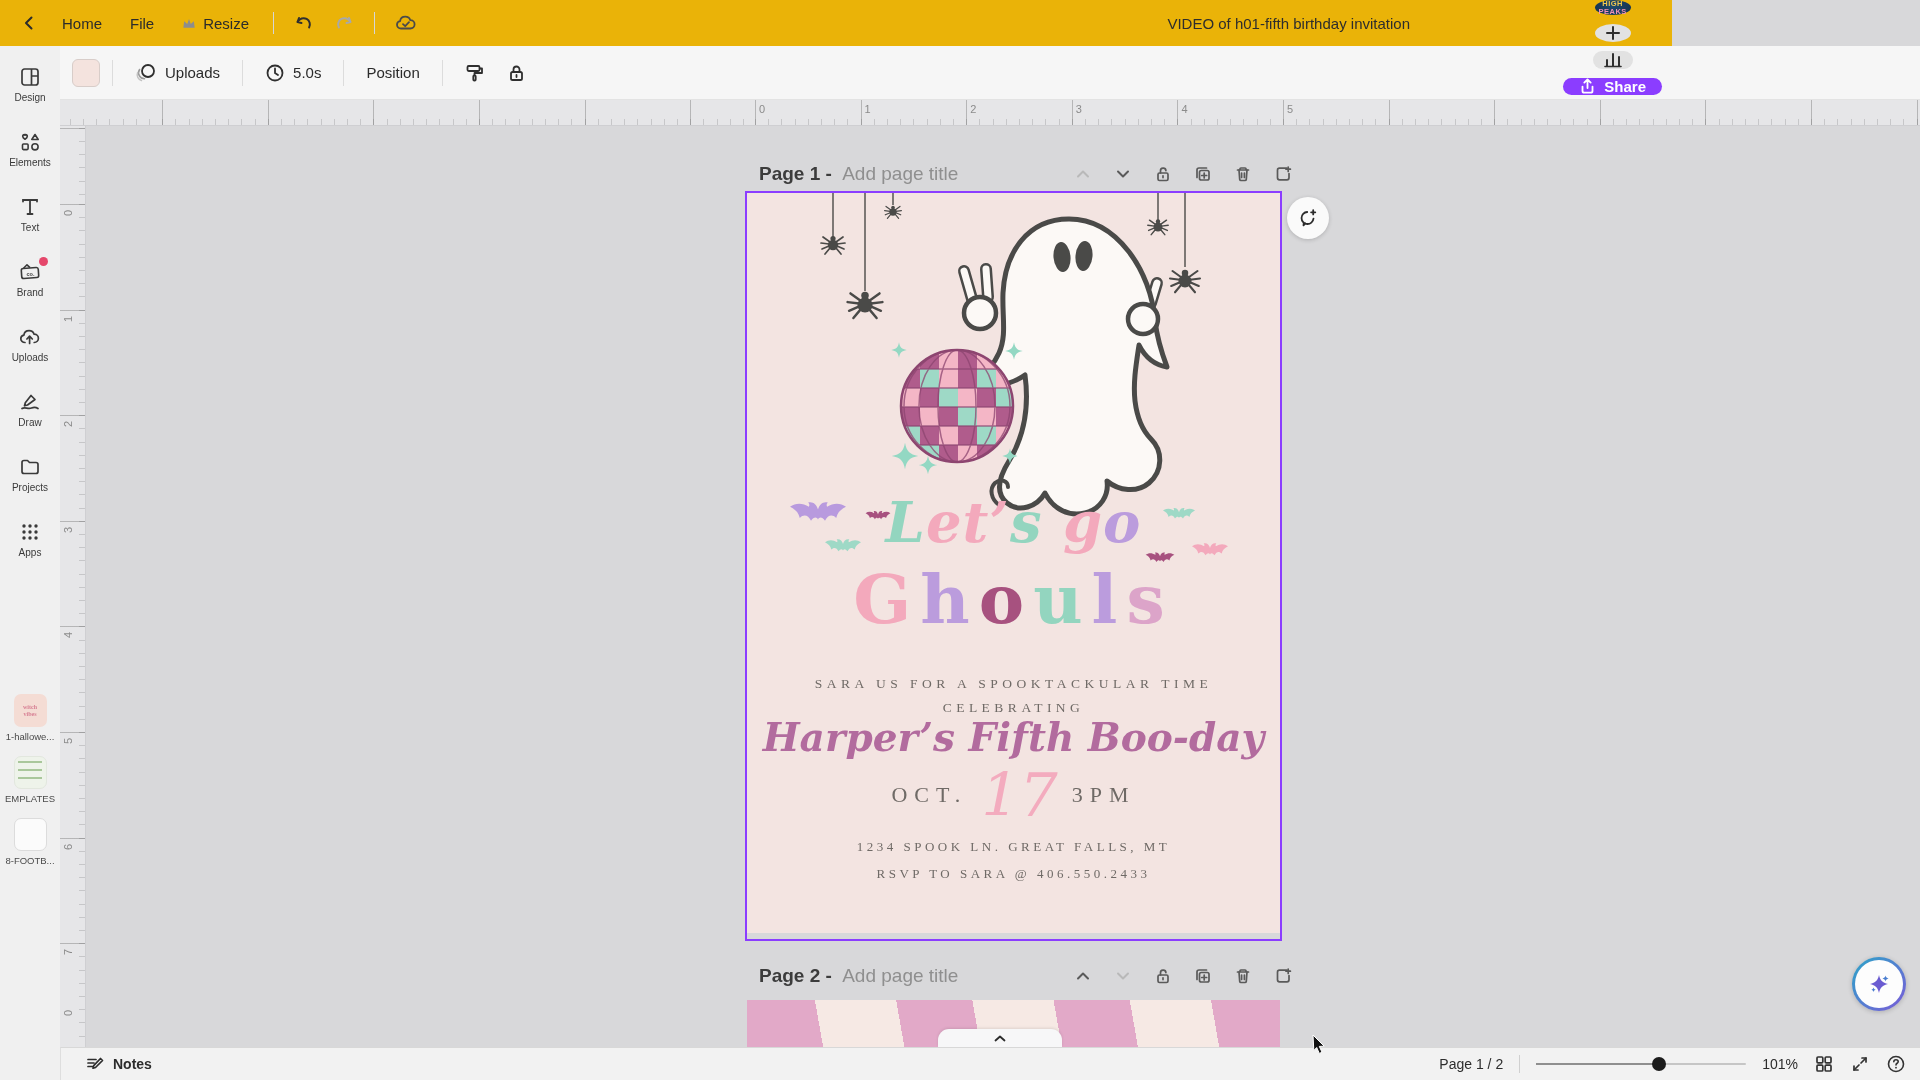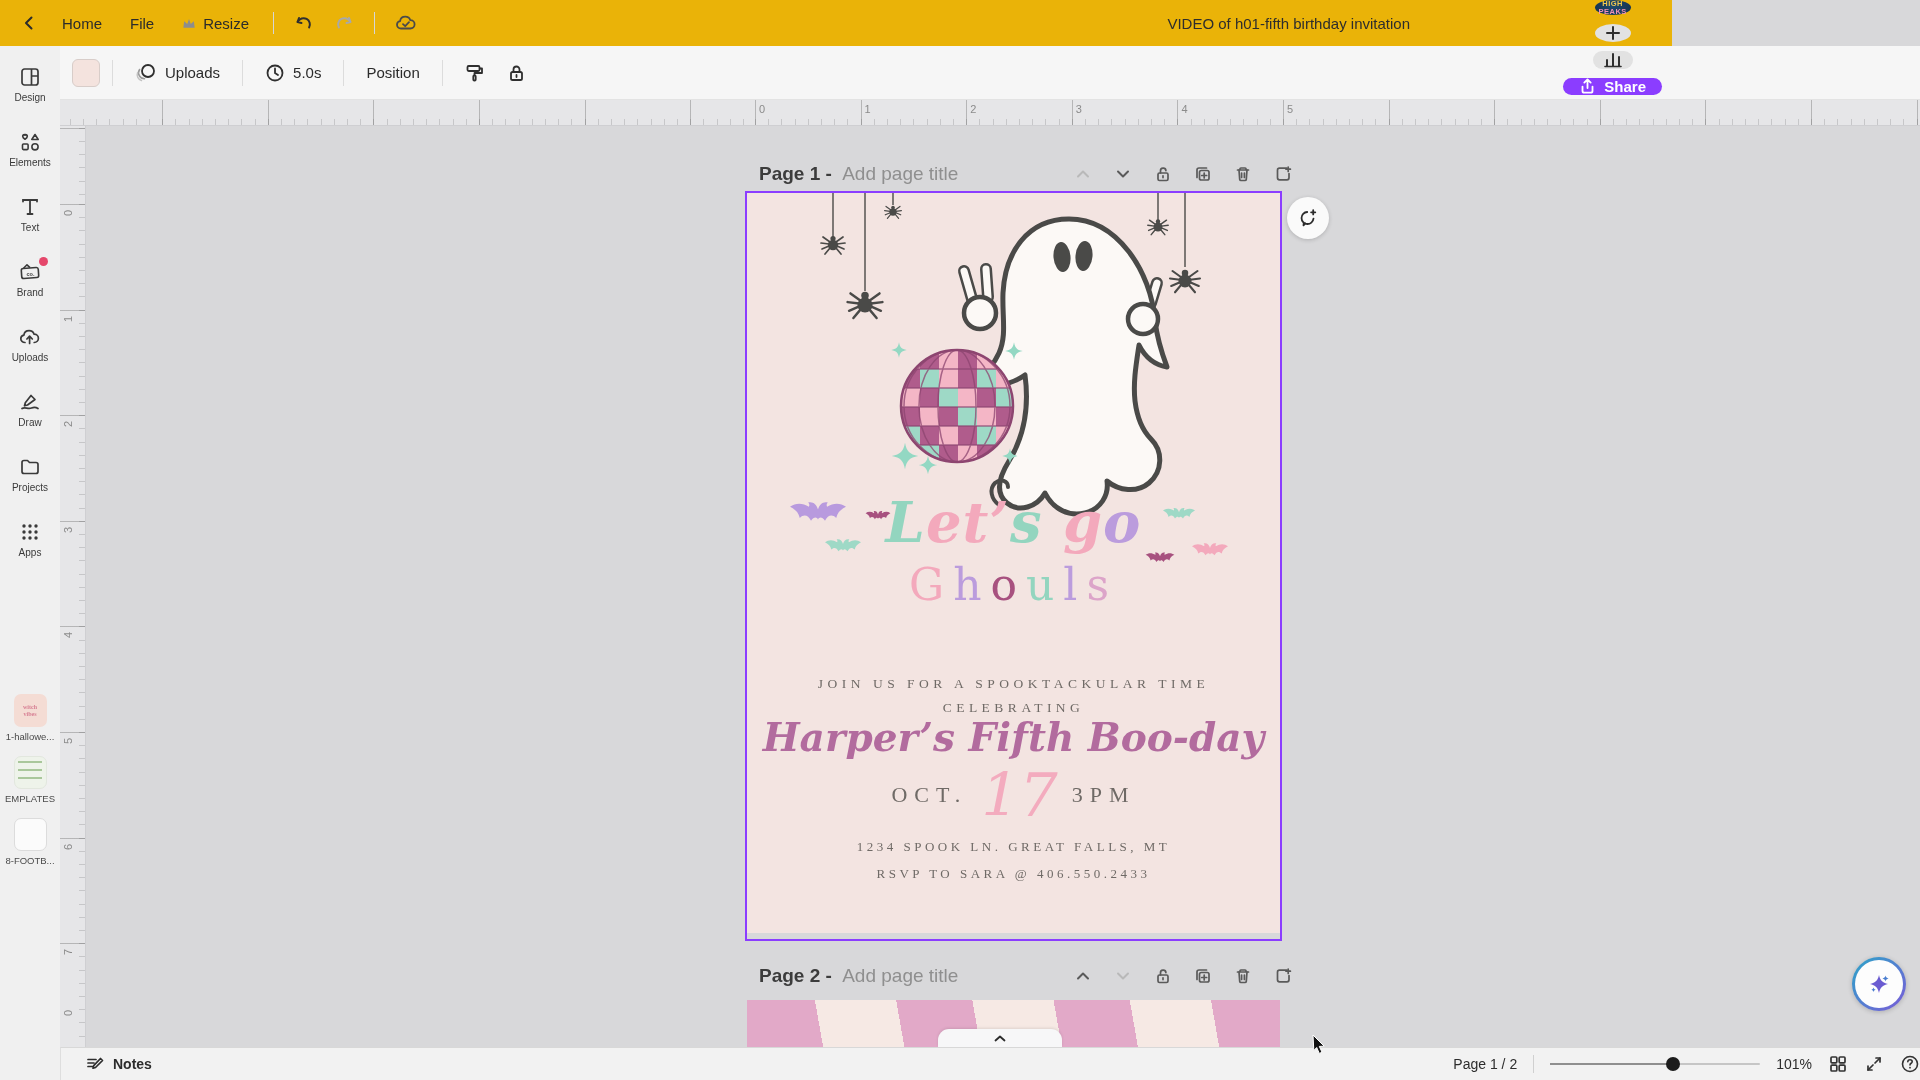--- a/index.html
+++ b/index.html
@@ -84,21 +84,21 @@
   .ph-ic.disabled { color:#b9b9b9; }
 
   
   .page1 { position:absolute; left:747px; top:193px; width:533px; height:740px; background:#f3e4e1; overflow:hidden; }
   .selection { position:absolute; left:745px; top:191px; width:537px; height:750px;
     border:2px solid #8b3dff; pointer-events:none; z-index:5; }
   .art { position:absolute; left:0; top:0; }
   .ptxt { position:absolute; left:0; width:533px; text-align:center; }
   .lets-go { top:296px; font-family:"DejaVu Serif",serif; font-style:italic; font-weight:bold;
     font-size:56px; white-space:pre; letter-spacing:1px; }
-  .ghouls { top:366px; font-family:"DejaVu Serif",serif; font-weight:normal; font-size:44px; letter-spacing:9px; }
+  .ghouls { top:366px; font-family:"DejaVu Serif",serif; font-weight:bold; font-size:68px; letter-spacing:9px; }
   .smallcaps { font-family:"Liberation Serif",serif; color:#6f6a66; }
   .line1 { top:483px; font-size:13.5px; letter-spacing:4.5px; }
   .line2 { top:507px; font-size:13.5px; letter-spacing:4.5px; }
   .headline { top:521px; font-family:"DejaVu Serif",serif; font-style:italic; font-weight:bold;
     font-size:39px; color:#b26b9e; }
   .daterow { top:575px; display:flex; align-items:center; justify-content:center; gap:14px; }
   .date-side { font-family:"Liberation Serif",serif; color:#6f6a66; font-size:22px; letter-spacing:7px; }
   .date-num { font-family:"DejaVu Serif",serif; font-style:italic; font-weight:normal; font-size:60px; color:#f3abbe; line-height:.9; }
   .address { top:646px; font-size:13px; letter-spacing:3.5px; }
   .rsvp { top:673px; font-size:13px; letter-spacing:3.5px; }
@@ -113,21 +113,21 @@
 
   .collapse-handle { position:absolute; left:938px; top:1029px; width:124px; height:18px;
     background:#f7f7f8; border-radius:11px 11px 0 0; box-shadow:0 -1px 3px rgba(0,0,0,.10);
     display:flex; align-items:center; justify-content:center; cursor:pointer; z-index:7; }
 
   
   .bottombar { position:absolute; left:60px; top:1047px; width:1860px; height:33px; background:#f2f2f2;
     border-top:1px solid #d8d8d8; border-left:1px solid #dedede; display:flex; align-items:center; z-index:28; }
   .notes { display:flex; align-items:center; gap:8px; margin-left:24px; font-size:14px; color:#2d2d2d;
     font-weight:bold; cursor:pointer; }
-  .bb-right { margin-left:auto; display:flex; align-items:center; gap:16px; }
+  .bb-right { margin-left:auto; display:flex; align-items:center; gap:16px; padding-right:14px; }
   .bb-text { font-size:14px; color:#2d2d2d; }
   .bb-sep { width:1px; height:18px; background:#d0d0d0; }
   .slider { position:relative; width:210px; height:14px; cursor:pointer; }
   .slider .track { position:absolute; left:0; right:0; top:6px; height:2px; background:#c6c6c6; border-radius:1px; }
   .slider .fill { position:absolute; left:0; width:123px; top:6px; height:2px; background:#8f8f8f; }
   .slider .knob { position:absolute; left:116px; top:0; width:14px; height:14px; border-radius:50%; background:#1c1c1c; }
   .bb-ic { width:20px; height:20px; color:#333; cursor:pointer; }
 
   .ai-fab { position:absolute; left:1852px; top:957px; width:54px; height:54px; border-radius:50%;
     background:linear-gradient(#fdfdfd,#fdfdfd) padding-box, linear-gradient(135deg,#2ba5c8,#7a5bd8) border-box;
@@ -500,21 +500,21 @@
     <use href="#bat" transform="translate(71,318) scale(1.4)" fill="#b89ade"></use>
     <use href="#bat" transform="translate(131,322) scale(0.62)" fill="#a7517f"></use>
     <use href="#bat" transform="translate(96,352) scale(0.9)" fill="#9ed9c6"></use>
     <use href="#bat" transform="translate(432,320) scale(0.8)" fill="#9ed9c6"></use>
     <use href="#bat" transform="translate(413,364) scale(0.72)" fill="#a7517f"></use>
     <use href="#bat" transform="translate(463,356) scale(0.9)" fill="#f3a9bc"></use>
   </svg>
 
   <div class="ptxt lets-go" id="lets-go"><span style="color: rgb(147, 213, 191);">L</span><span style="color: rgb(243, 169, 188);">e</span><span style="color: rgb(243, 169, 188);">t</span><span style="color: rgb(243, 169, 188);">’</span><span style="color: rgb(147, 213, 191);">s</span><span> </span><span style="color: rgb(243, 169, 188);">g</span><span style="color: rgb(187, 156, 221);">o</span></div>
   <div class="ptxt ghouls" id="ghouls"><span style="color: rgb(243, 169, 188);">G</span><span style="color: rgb(187, 156, 221);">h</span><span style="color: rgb(167, 81, 127);">o</span><span style="color: rgb(147, 213, 191);">u</span><span style="color: rgb(187, 156, 221);">l</span><span style="color: rgb(220, 164, 201);">s</span></div>
-  <div class="ptxt smallcaps line1">JOIN US FOR A SPOOKTACKULAR TIME</div>
+  <div class="ptxt smallcaps line1">SARA US FOR A SPOOKTACKULAR TIME</div>
   <div class="ptxt smallcaps line2">CELEBRATING</div>
   <div class="ptxt headline">Harper’s Fifth Boo-day</div>
   <div class="ptxt daterow">
     <span class="date-side">OCT.</span>
     <span class="date-num">17</span>
     <span class="date-side">3PM</span>
   </div>
   <div class="ptxt smallcaps address">1234 SPOOK LN. GREAT FALLS, MT</div>
   <div class="ptxt smallcaps rsvp">RSVP TO SARA @ 406.550.2433</div>
 </div>

